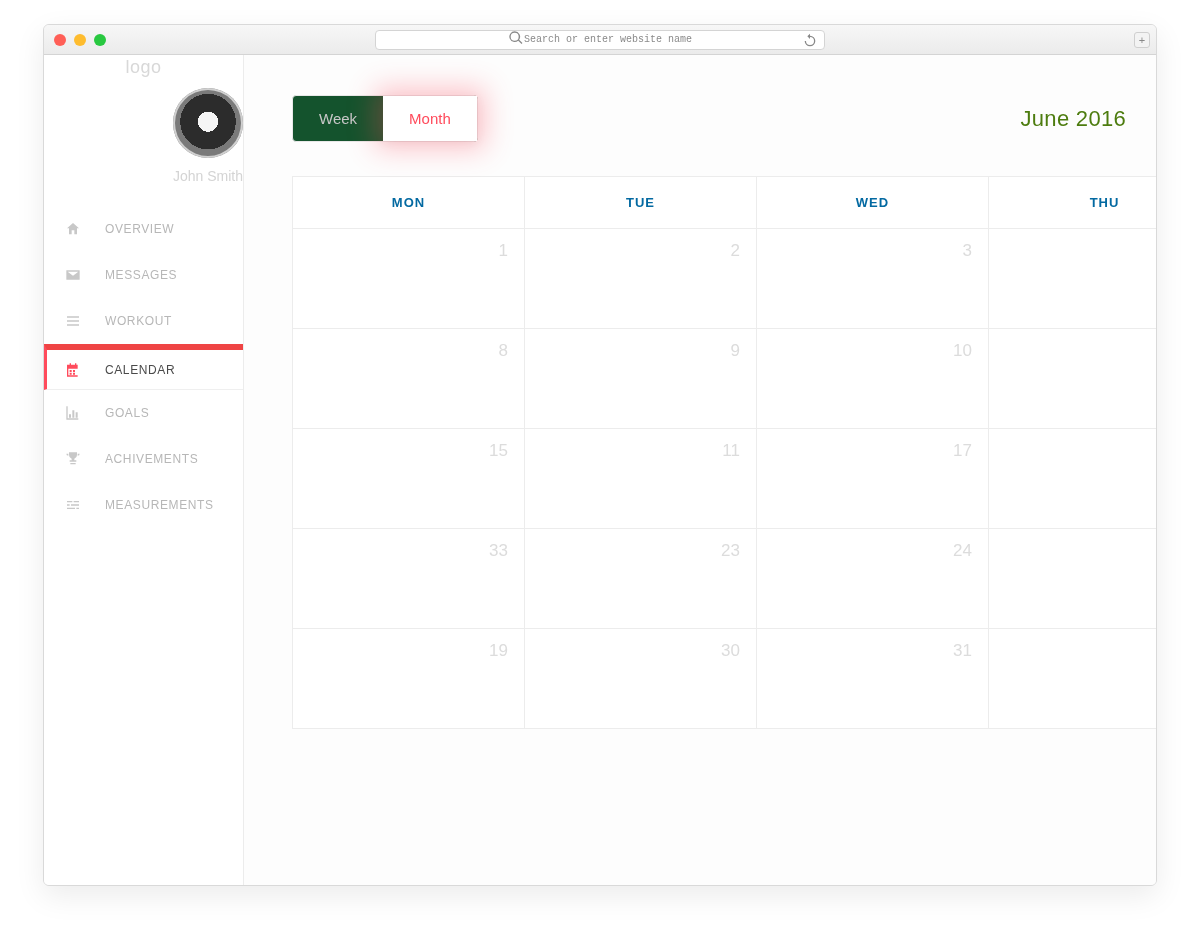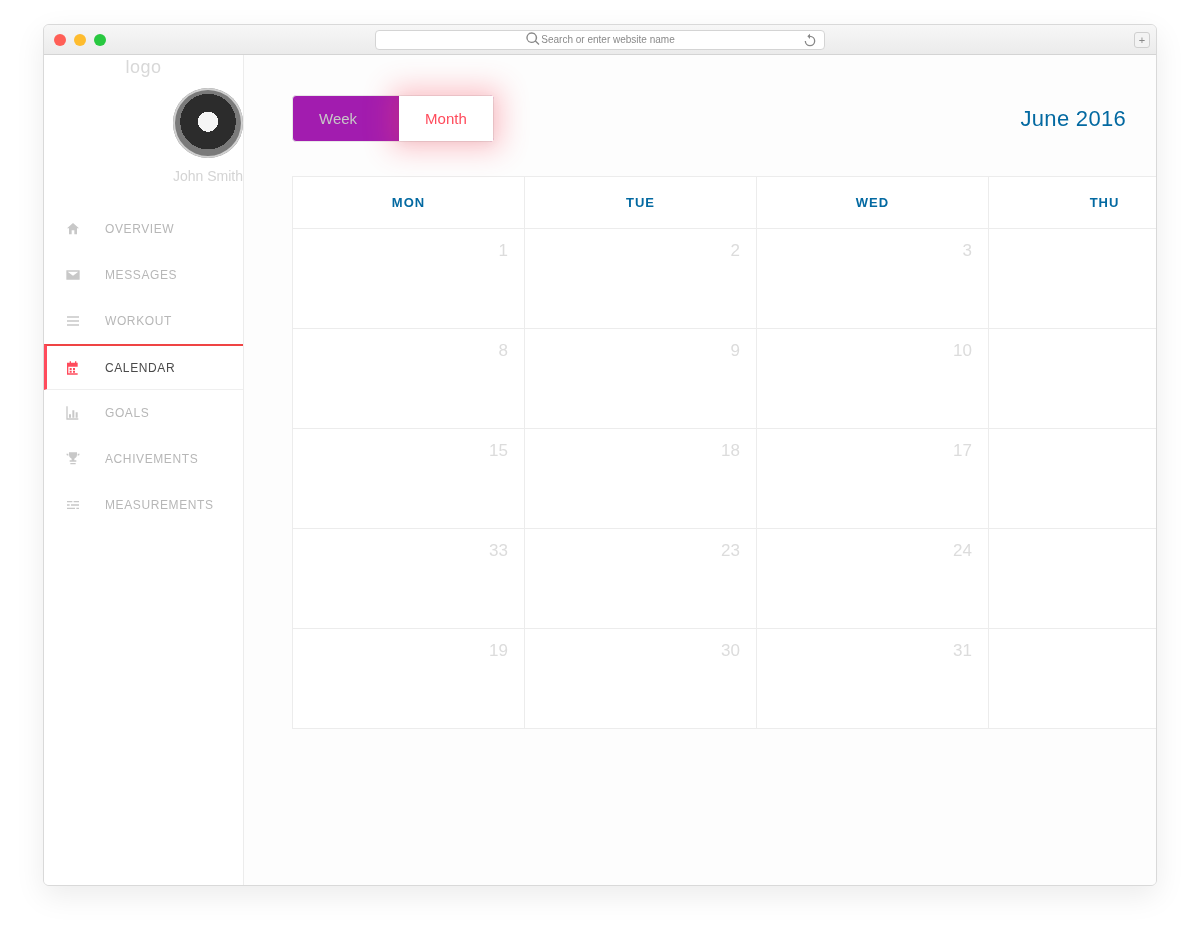--- a/index.html
+++ b/index.html
@@ -34,21 +34,21 @@
   .dot.green { background: #28c840; }
   .addr {
     position: absolute;
     left: 50%; top: 50%; transform: translate(-50%,-50%);
     width: 450px; height: 20px;
     background: #ffffff;
     border: 1px solid #d4d4d4;
     border-radius: 4px;
     display: flex; align-items: center; justify-content: center;
     gap: 0;
-    font-size: 10px; color: #8a8a8a;
+    font-size: 10px; color: #8a8a8a; font-family: Liberation Mono, monospace;
   }
   .addr .reload { position: absolute; right: 6px; top: 2px; font-size: 11px; color: #888; }
   .addbtn {
     position: absolute; right: 6px; top: 50%; transform: translateY(-50%);
     width: 16px; height: 16px; border: 1px solid #cfcfcf; border-radius: 3px;
     display:flex;align-items:center;justify-content:center;font-size:11px;color:#888;background:#f3f3f3;
   }
   
   .app {
     flex: 1;
@@ -87,21 +87,21 @@
     letter-spacing: 0.6px;
     text-transform: uppercase;
     border-left: 3px solid transparent;
     cursor: pointer;
   }
   .nav-item .ic { width: 16px; text-align:center; color:#c8c8c8; display:flex;align-items:center;justify-content:center; }
   .nav-item.active {
     color: #4a4a4a;
     border-left: 3px solid #ff4b5c;
     background: #ffffff;
-    border-top: 2px solid #ef4444;
+    border-top: 6px solid #ef4444;
     border-bottom: 1px solid #efefef;
   }
   .nav-item.active .ic { color: #ff4b5c; }
   .nav-item .label { font-weight: 500; }
 
   .main {
     flex: 1;
     padding: 40px 0 0 48px;
     background: #fdfdfd;
     position: relative;
@@ -109,39 +109,38 @@
   }
   .topbar {
     display: flex; align-items: center; justify-content: space-between;
     padding-right: 30px;
     margin-bottom: 34px;
   }
   .tabs {
     display: inline-flex;
     border: 1px solid #e8e8e8;
     border-radius: 4px;
-    background: #a21caf;
+    background: #14532d;
     overflow: visible;
-    gap: 16px;
   }
   .tab {
     padding: 14px 26px;
     font-size: 15px;
     color: #c7c7c7;
     cursor: pointer;
     position: relative;
   }
   .tab.active {
     color: #ff4b5c;
     background: #ffffff;
     border-radius: 0;
     box-shadow: 0 0 28px 8px rgba(255,75,92,0.32), 0 2px 10px rgba(0,0,0,0.06);
   }
   .title-month {
-    color: #0369a1;
+    color: #4d7c0f;
     font-size: 22px;
     letter-spacing: 0.3px;
   }
 
   .calendar {
     border-top: 1px solid #ececec;
     border-left: 1px solid #ececec;
   }
   .cal-head {
     display: grid;
@@ -313,21 +312,21 @@
                 <span class="num">10</span>
               </div>
           <div class="cell">
                 <span class="num"></span>
               </div>
 
           <div class="cell">
                 <span class="num">15</span>
               </div>
           <div class="cell">
-                <span class="num">18</span>
+                <span class="num">11</span>
               </div>
           <div class="cell">
                 <span class="num">17</span>
               </div>
           <div class="cell">
                 <span class="num"></span>
               </div>
 
           <div class="cell">
                 <span class="num">33</span>

